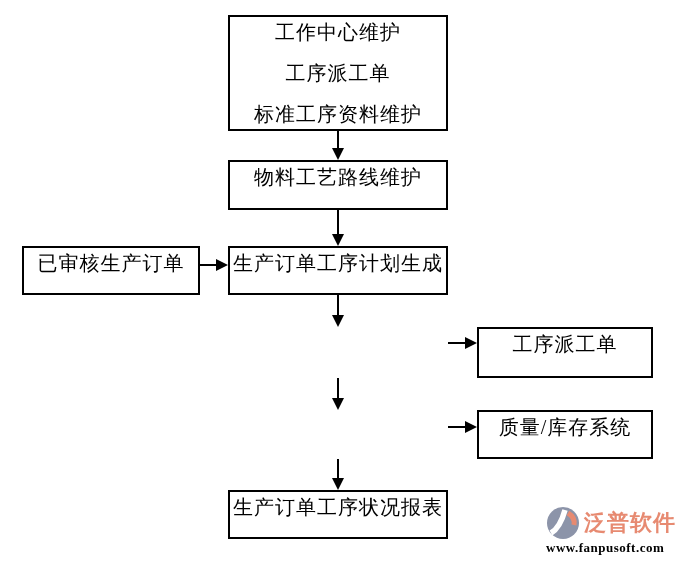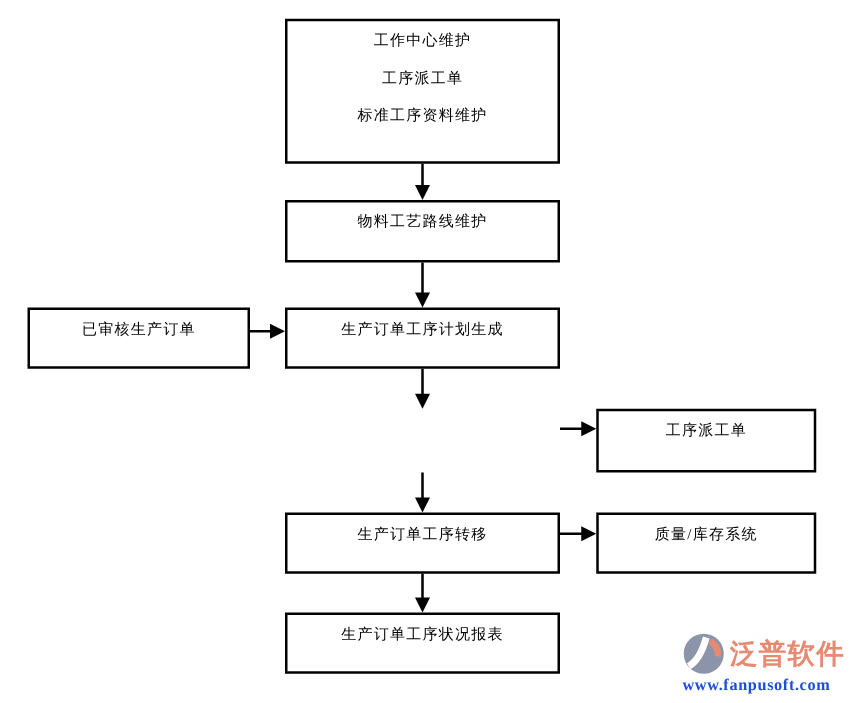--- a/index.html
+++ b/index.html
@@ -14,23 +14,23 @@
     background: #ffffff;
     overflow: hidden;
   }
   .node {
     position: absolute;
     border: 2px solid #000000;
     background: #ffffff;
     display: flex;
     flex-direction: column;
     align-items: center;
-    justify-content: flex-start;
+    justify-content: space-between;
     text-align: center;
-    font-size: 12px;
+    font-size: 20px;
     color: #000000;
     letter-spacing: 1px;
     line-height: 30px;
   }
   
   .n-master   { left: 228px; top: 15px;  width: 220px; height: 116px; }
   .n-routing  { left: 228px; top: 160px; width: 220px; height: 50px; }
   .n-approved { left: 22px;  top: 246px; width: 178px; height: 49px; }
   .n-generate { left: 228px; top: 246px; width: 220px; height: 49px; }
   .n-maintain { left: 228px; top: 327px; width: 220px; height: 51px; }
@@ -117,23 +117,20 @@
 
   <div class="node n-generate">
     <div>生产订单工序计划生成</div>
   </div>
 
 
   <div class="node n-dispatch">
     <div>工序派工单</div>
   </div>
 
-  <div class="node n-transfer">
-    <div>生产订单工序转移</div>
-  </div>
 
   <div class="node n-quality">
     <div>质量/库存系统</div>
   </div>
 
   <div class="node n-report">
     <div>生产订单工序状况报表</div>
   </div>
 
   <div class="vline v1"></div>
@@ -164,16 +161,16 @@
     <div class="logo-row">
       <span class="logo-icon">
         <svg width="34" height="34" viewBox="0 0 34 34">
           <circle cx="17" cy="17" r="16" fill="#8c94a9"></circle>
           <path d="M5 27 C 12 23, 16 15, 19 4" stroke="#ffffff" stroke-width="5.5" fill="none"></path>
           <path d="M22 7 C 27 10, 29 14, 28 19" stroke="#e78a71" stroke-width="5" fill="none"></path>
         </svg>
       </span>
       <span class="logo-brand" style="color: rgb(231, 138, 113);">泛普软件</span>
     </div>
-    <div class="logo-url" style="color: #1d4ed8;">www.fanpusoft.com</div>
+    <div class="logo-url" style="color: #000000;">www.fanpusoft.com</div>
   </div>
 
 </div>
 
 </body></html>

